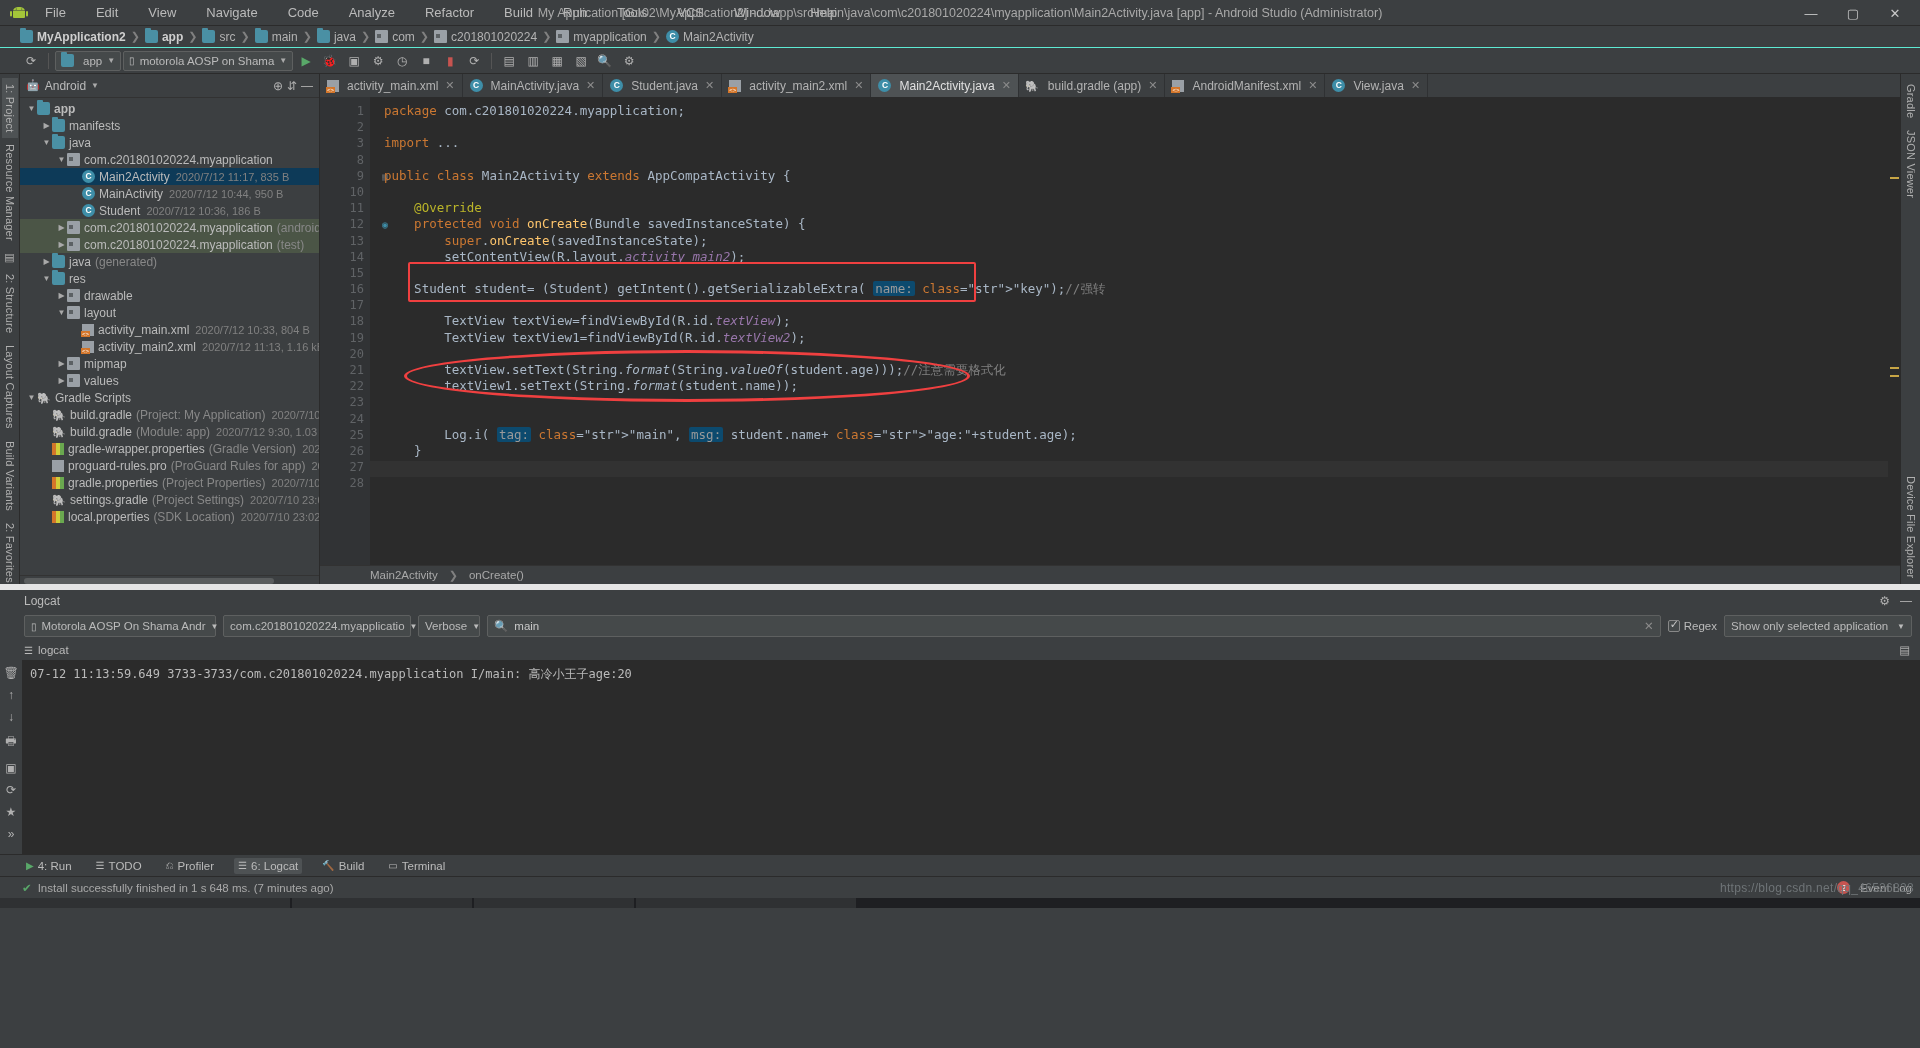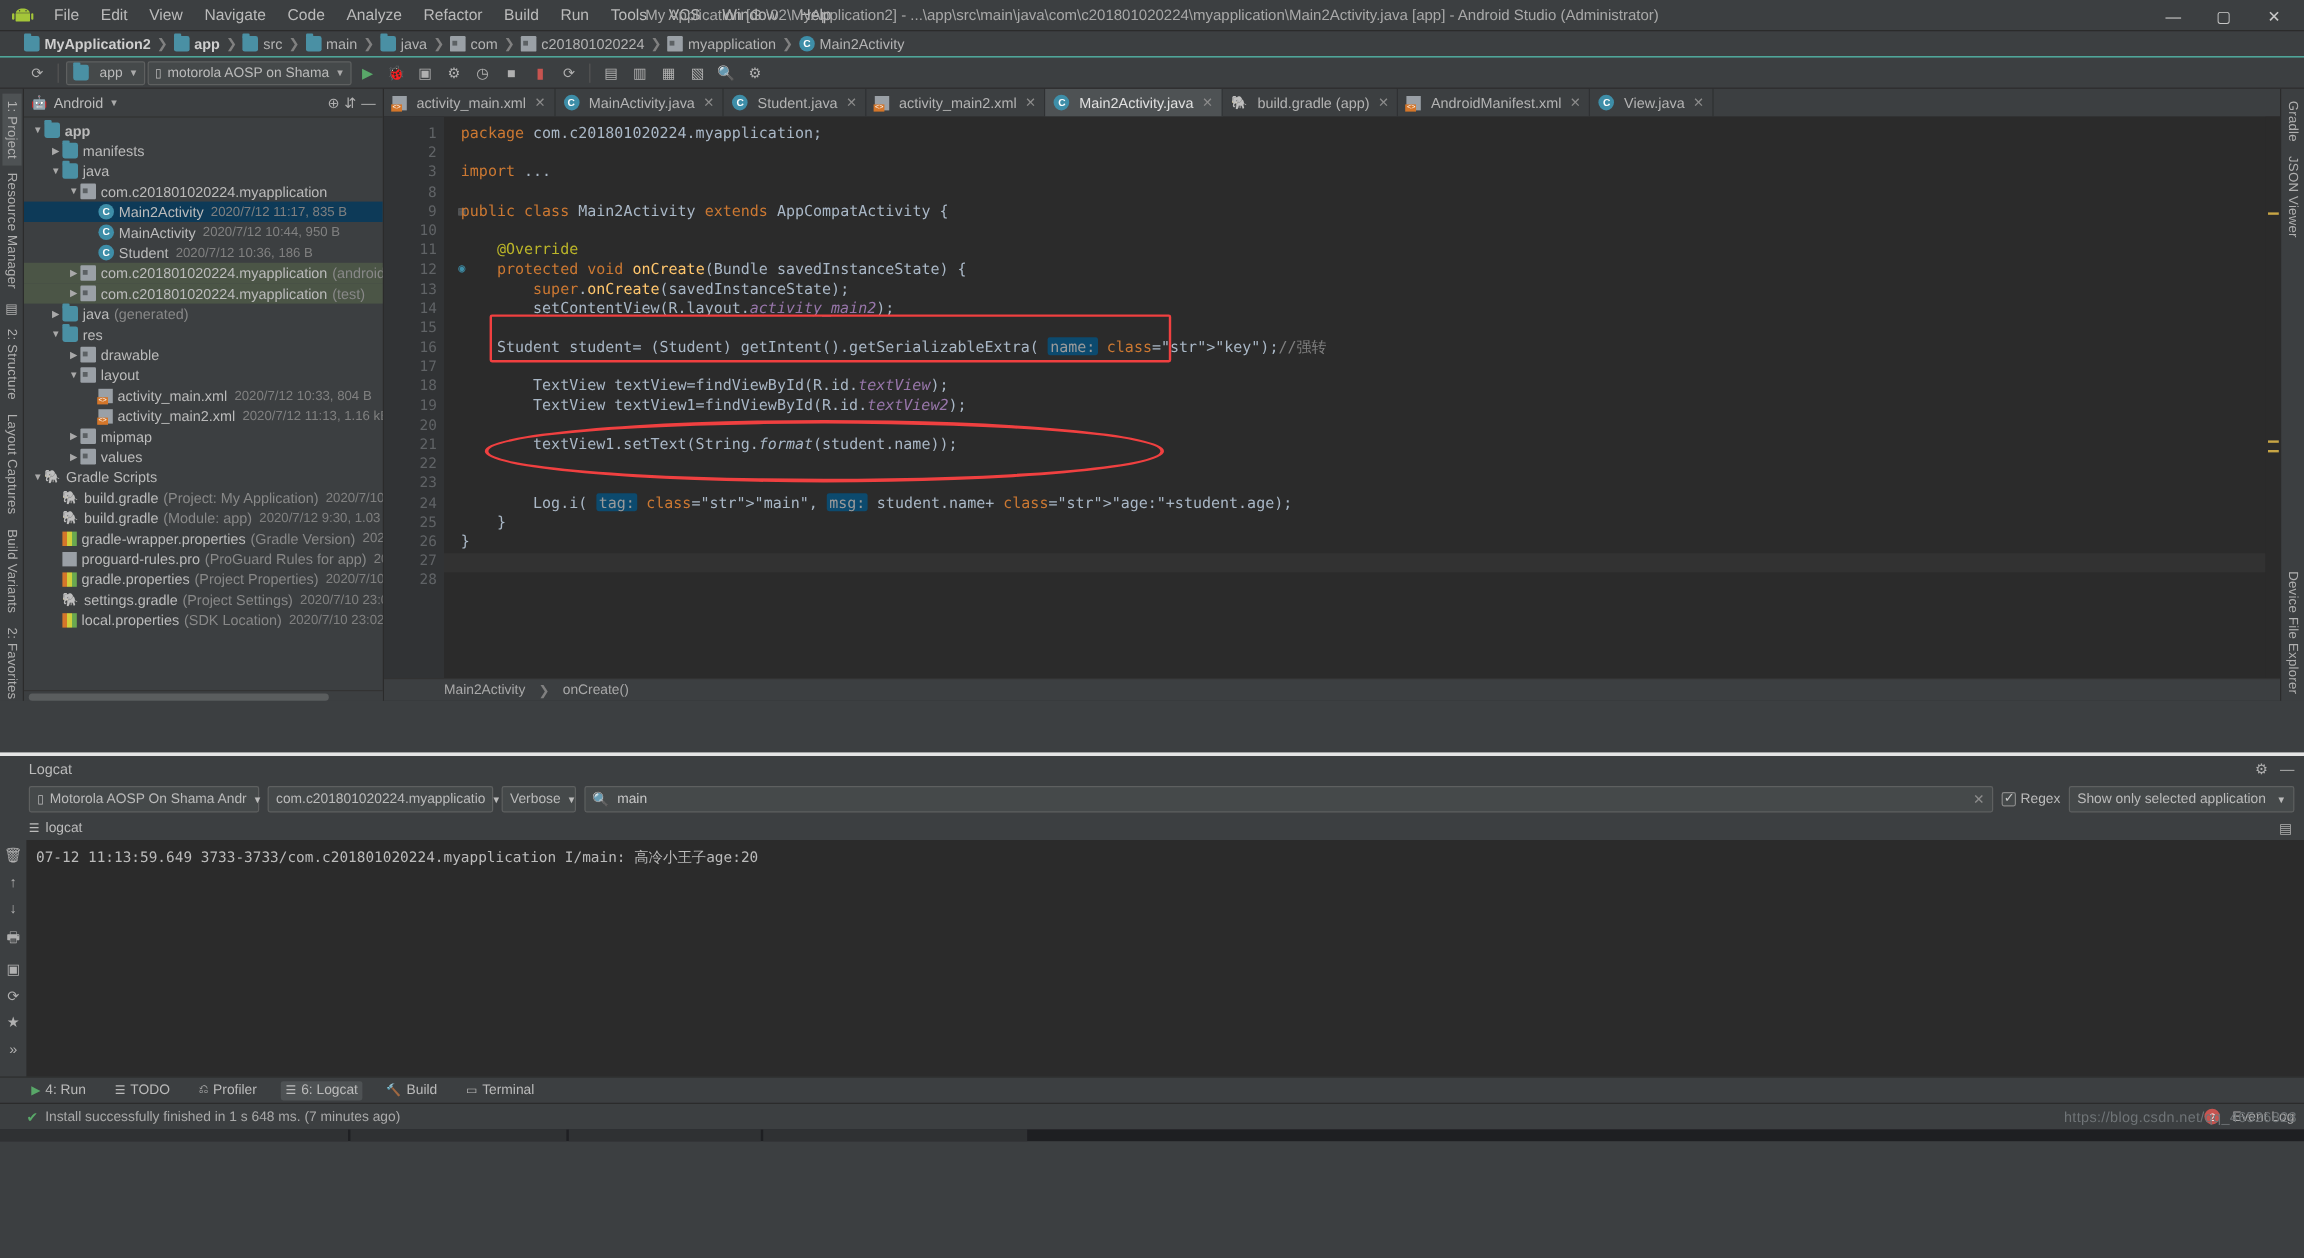--- a/index.html
+++ b/index.html
@@ -10,21 +10,21 @@
     overflow: hidden;
   }
   .ide { position: relative; width: 1920px; height: 1048px; }
 
   
   .titlebar {
     height: 26px; background: #3c3f41; display: flex; align-items: center;
     border-bottom: 1px solid #2b2b2b; position: relative;
   }
   .android-logo { width: 22px; height: 22px; margin: 0 6px 0 8px; display:flex; align-items:center; justify-content:center;}
-  .menu { display: flex; align-items: flex-end; gap: 0px; }
+  .menu { display: flex; align-items: flex-end; gap: 12px; }
   .menu-item {
     font-size: 13px; color: #bbbbbb; padding: 3px 9px; white-space: nowrap;
   }
   .title-text {
     position: absolute; left: 50%; transform: translateX(-50%);
     font-size: 12.5px; color: #a9a9a9; white-space: nowrap;
   }
   .win-buttons { position:absolute; right: 4px; top:0; height:26px; display:flex; align-items:center; }
   .win-btn { width: 42px; height: 26px; display:flex; align-items:center; justify-content:center; color:#c8c8c8; font-size:13px;}
 
@@ -135,21 +135,21 @@
   .breadcrumb-bottom {
     height:19px; background:#3c3f41; display:flex; align-items:center;
     padding-left:50px; font-size:11.5px; color:#a9a9a9; gap:6px; border-top:1px solid #323232;
   }
   .right-rail {
     width:20px; background:#3c3f41; border-left:1px solid #2b2b2b;
     display:flex;flex-direction:column;align-items:center;padding-top:4px;
   }
 
   
-  .logcat-panel { background:#3c3f41; border-top:3px solid #e5e5e5; height:270px; display:flex; flex-direction:column;margin-top:43px;}
+  .logcat-panel { background:#3c3f41; border-top:6px solid #e5e5e5; height:270px; display:flex; flex-direction:column;}
   .lc-title { height:22px; display:flex;align-items:center;padding:0 8px 0 24px; font-size:12px;color:#bbbbbb;}
   .lc-title .acts{margin-left:auto;display:flex;gap:10px;color:#b0b0b0;font-size:12px;}
   .lc-toolbar { height:28px; display:flex; align-items:center; gap:7px; padding:0 8px 0 24px;}
   .sel-box {
     height:22px;background:#45494a;border:1px solid #5e6060;border-radius:2px;
     display:flex;align-items:center;padding:0 6px;font-size:11.5px;color:#bbbbbb;gap:5px;white-space:nowrap;
   }
   .search-box {
     flex:1; height:22px;background:#45494a;border:1px solid #5e6060;border-radius:2px;
     display:flex;align-items:center;padding:0 6px;font-size:11.5px;color:#bbbbbb;gap:6px;
@@ -557,20 +557,21 @@
             <div class="cl">    <span class="ann">@Override</span></div>
             <div class="cl">    <span class="kw">protected</span> <span class="kw">void</span> <span class="mth">onCreate</span>(Bundle savedInstanceState) {</div>
             <div class="cl">        <span class="kw">super</span>.<span class="mth">onCreate</span>(savedInstanceState);</div>
             <div class="cl">        setContentView(R.layout.<span class="ital">activity_main2</span>);</div>
             <div class="cl">&nbsp;</div>
             <div class="cl">    Student student= (Student) getIntent().getSerializableExtra( <span class="hint">name:</span> <span <span="" class="kw">class</span>="str"&gt;"key");<span class="cmt">//强转</span></div>
             <div class="cl">&nbsp;</div>
             <div class="cl">        TextView textView=findViewById(R.id.<span class="ital">textView</span>);</div>
             <div class="cl">        TextView textView1=findViewById(R.id.<span class="ital">textView2</span>);</div>
             <div class="cl">&nbsp;</div>
+            <div class="cl">        textView.setText(String.<span class="ital" style="color:#a9b7c6">format</span>(String.<span class="ital" style="color:#a9b7c6">valueOf</span>(student.age)));<span class="cmt">//注意需要格式化</span></div>
             <div class="cl">        textView1.setText(String.<span class="ital" style="color:#a9b7c6">format</span>(student.name));</div>
             <div class="cl">&nbsp;</div>
             <div class="cl">&nbsp;</div>
             <div class="cl">        Log.i( <span class="hint">tag:</span> <span <span="" class="kw">class</span>="str"&gt;"main", <span class="hint">msg:</span> student.name+ <span <span="" class="kw">class</span>="str"&gt;"age:"+student.age);</div>
             <div class="cl">    }</div>
             <div class="cl">}</div>
             <div class="cl">&nbsp;</div>
           </div>
         <div class="ed-scrollbar">
           <div class="mk" style="top:80px;background:#c7a545"></div>

